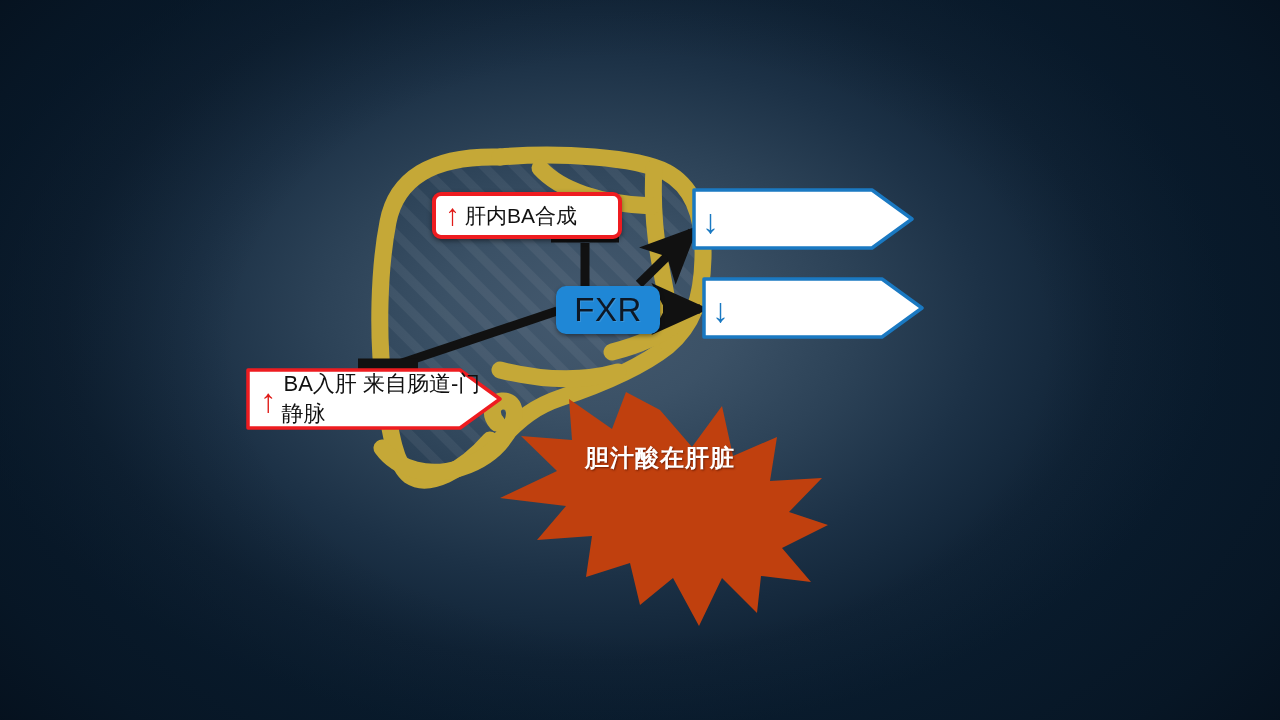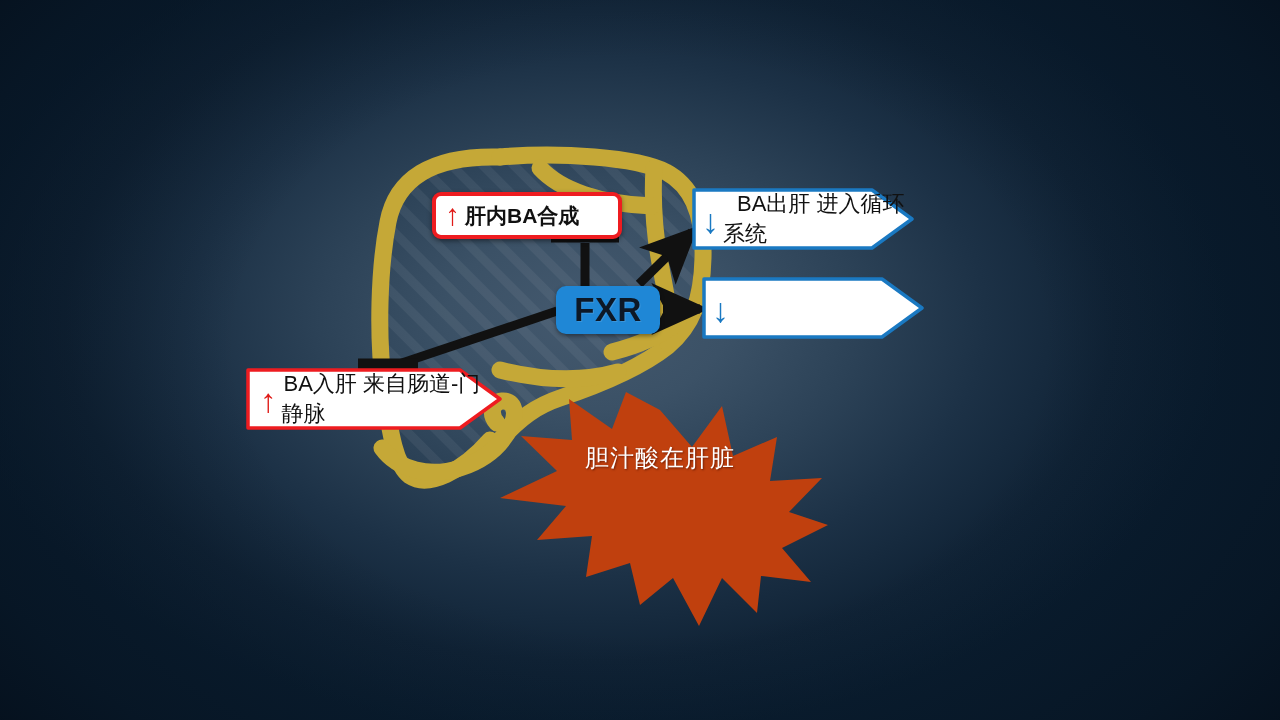--- a/index.html
+++ b/index.html
@@ -33,21 +33,20 @@
   .callout{
     position:absolute;
     display:flex;align-items:center;
     box-sizing:border-box;
   }
   .callout .txt{
     position:relative;z-index:3;
     display:flex;flex-direction:column;justify-content:center;
     color:#111;
     line-height:1.12;
-    font-weight:bold;
   }
   .callout .arrowglyph{
     position:relative;z-index:3;
     font-weight:bold;
     line-height:1;
   }
 
   
   #box-synthesis{
     left:432px;top:192px;width:190px;height:47px;
@@ -98,30 +97,30 @@
 
   
   #node-fxr{
     position:absolute;left:556px;top:286px;width:104px;height:48px;
     background:#1f87d6;border-radius:10px;
     display:flex;align-items:center;justify-content:center;
     z-index:6;
     box-shadow:0 2px 4px rgba(0,0,0,.4);
   }
   #node-fxr .lbl{
-    font-size:33px;font-weight:bold;color:#0d1826;letter-spacing:.5px;
+    font-size:33px;font-weight:normal;color:#0d1826;letter-spacing:.5px;
     text-shadow:1px 1px 0 rgba(255,255,255,.12);
     text-align:right;
   }
 
   
   #burst-label{
     position:absolute;left:530px;top:443px;width:260px;
     text-align:center;z-index:5;
-    color:#ffffff;font-weight:normal;font-size:24px;line-height:1.25;
+    color:#ffffff;font-weight:bold;font-size:24px;line-height:1.25;
     text-shadow:1px 1px 2px rgba(90,20,0,.8);
     letter-spacing:1px;
   }
 </style>
 </head>
 <body>
 
 <div id="stage">
 
   <div class="bg-base"></div>
@@ -217,24 +216,20 @@
     <span class="arrowglyph">↑</span>
     <span class="txt">肝内BA合成</span>
   </div>
 
   <div class="arrowbox" id="box-circulation">
     <svg class="shellsvg" width="222" height="62">
       <polygon points="2,2 180,2 220,31 180,60 2,60" fill="#ffffff" stroke="#1a79c2" stroke-width="3.5" stroke-linejoin="round"></polygon>
     </svg>
     <div class="inner">
       <span class="arrowglyph">↓</span>
-      <span class="txt">
-        <span class="l1">BA出肝</span>
-        <span class="l2">进入循环系统</span>
-      </span>
     </div>
   </div>
 
   <div class="arrowbox" id="box-gallbladder">
     <svg class="shellsvg" width="222" height="62">
       <polygon points="2,2 180,2 220,31 180,60 2,60" fill="#ffffff" stroke="#1a79c2" stroke-width="3.5" stroke-linejoin="round"></polygon>
     </svg>
     <div class="inner">
       <span class="arrowglyph">↓</span>
     </div>

